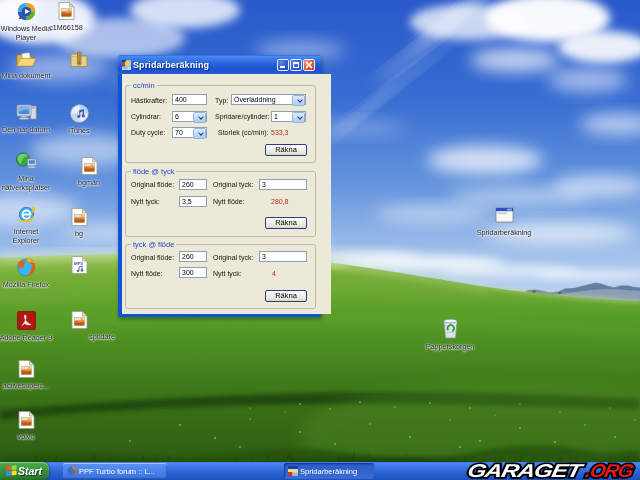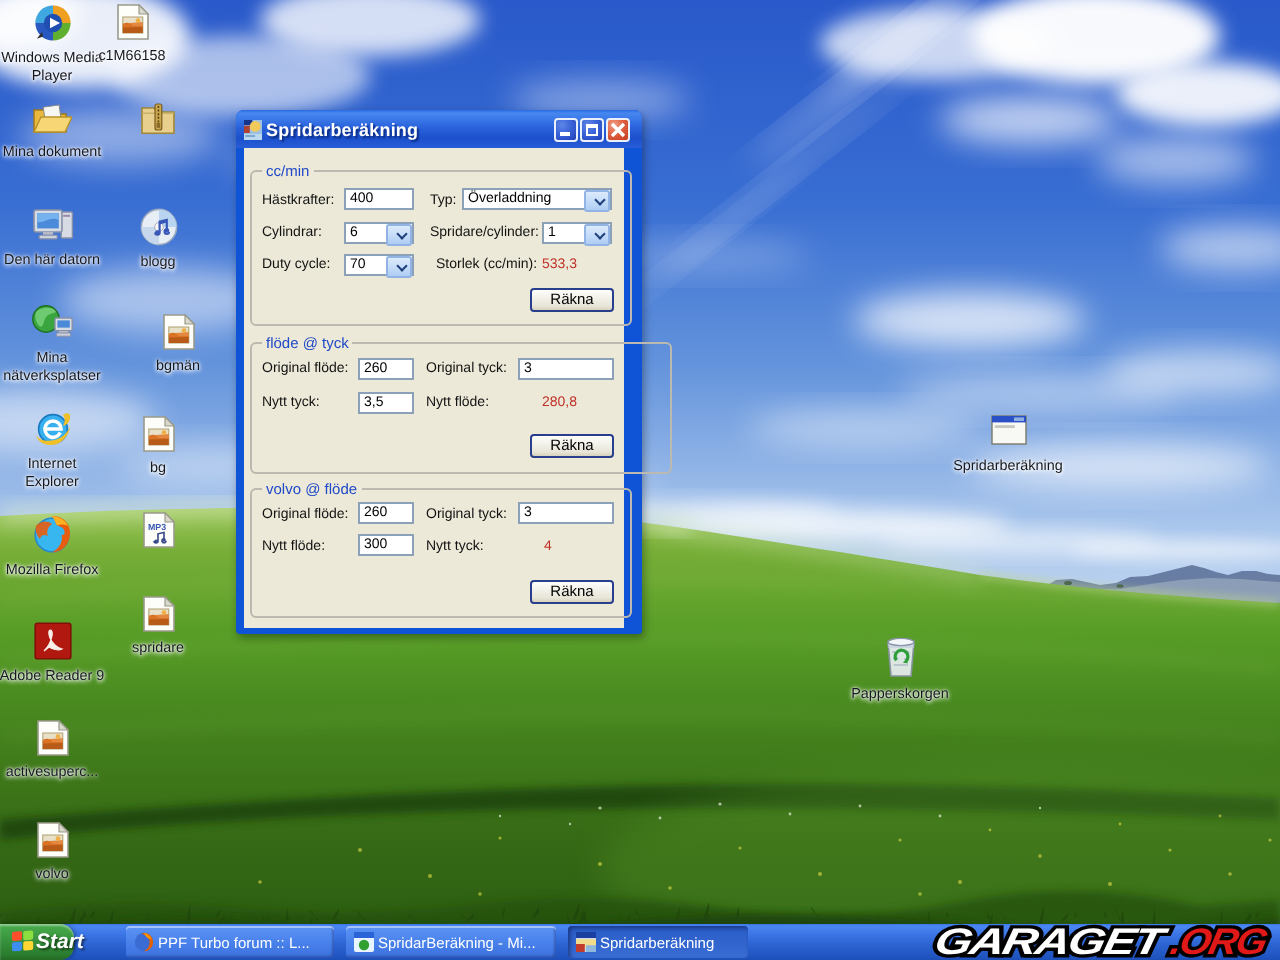--- a/index.html
+++ b/index.html
@@ -14,35 +14,35 @@
     background:linear-gradient(to bottom,#2a6ae4 0%,#4788f0 8%,#2a63dc 45%,#1c50cc 75%,#2a5ed8 100%);}
   #ticon{position:absolute;left:4px;top:5px;}
   #ttxt{position:absolute;left:15px;top:4.5px;color:#fff;font-weight:bold;font-size:9px;letter-spacing:0.1px;text-shadow:1px 1px 1px #0a2a80;}
   .tbtns{position:absolute;right:6px;top:4px;}
   .tb{display:inline-block;width:12px;height:12px;margin-left:1px;border-radius:2px;border:1px solid #eaf0fa;box-sizing:border-box;vertical-align:top;position:relative;}
   .tbmin,.tbmax{background:radial-gradient(circle at 30% 25%,#5f87e8 0%,#3a63d8 45%,#1e3fb8 100%);}
   .tbcls{background:radial-gradient(circle at 30% 25%,#f2a188 0%,#e06142 45%,#c23a18 100%);}
   .tbmin i{position:absolute;left:2px;bottom:2px;width:5px;height:2px;background:#fff;}
   .tbmax b{position:absolute;left:2px;top:2px;width:6px;height:6px;border:1px solid #fff;border-top-width:2px;box-sizing:border-box;}
   .tbcls svg{position:absolute;left:1px;top:1px;}
-  #client{position:absolute;left:4px;top:19px;width:190px;height:240px;background:#ece9d8;}
+  #client{position:absolute;left:4px;top:19px;width:209px;height:240px;background:#ece9d8;}
   .gb{position:absolute;border:1px solid #bcbab0;border-radius:3px;}
   .legend{position:absolute;left:5px;top:-4px;background:#ece9d8;padding:0 2px;color:#2049c8;font-size:7.5px;line-height:8px;}
   .lab{position:absolute;font-size:7px;color:#121212;white-space:nowrap;}
   .lab.red{color:#c03028;}
   .txt{position:absolute;height:11px;background:#fff;border:1px solid #8ca0b8;box-sizing:border-box;font-size:7px;line-height:9.5px;padding:0 0 0 2px;color:#000;}
   .dd{position:absolute;height:11px;background:#fff;border:1px solid #8ca0b8;box-sizing:border-box;font-size:7px;line-height:9.5px;padding-left:2px;color:#000;}
   .dd span{display:inline-block;}
   .dd:after{content:"";position:absolute;right:0;top:0;width:11px;height:9px;background:linear-gradient(to bottom,#dcebfc,#aecdf4);border:1px solid #92b4e4;border-radius:1.5px;}
   .dd:before{content:"";position:absolute;right:3.5px;top:2.5px;z-index:2;width:3px;height:3px;border-right:1.3px solid #1e3f7a;border-bottom:1.3px solid #1e3f7a;transform:rotate(45deg);}
   .btn{position:absolute;height:12px;background:linear-gradient(to bottom,#fdfdfb,#e8e5d8 80%,#d8d2bc);border:1px solid #2a3f8c;border-radius:2px;box-sizing:border-box;text-align:center;font-size:7.5px;line-height:10.5px;color:#000;}
   
   #bar{position:absolute;left:0;top:462px;width:640px;height:18px;
     background:linear-gradient(to bottom,#3a77e8 0%,#4b87f2 6%,#3b74e4 30%,#2a62d0 60%,#2257c4 85%,#1d4fb8 100%);}
-  #start{position:absolute;left:0;top:0;width:37px;height:18px;border-radius:0 7px 7px 0;
+  #start{position:absolute;left:0;top:0;width:49px;height:18px;border-radius:0 7px 7px 0;
     background:linear-gradient(to bottom,#49aa4e 0%,#42a246 20%,#358d3a 55%,#2a7c2e 85%,#236b24 100%);
     box-shadow:inset 0 1px 1px rgba(255,255,255,.4), 1px 0 2px rgba(0,0,0,.3);}
   #start span{position:absolute;left:18px;top:2.5px;color:#fff;font-weight:bold;font-style:italic;font-size:10.5px;text-shadow:1px 1px 1px rgba(0,0,0,.5);}
   .task{position:absolute;top:1px;height:16px;border-radius:2px;
     background:linear-gradient(to bottom,#5b94f4 0%,#4a82ec 50%,#3a70dc 100%);
     box-shadow:inset 0 1px 0 rgba(255,255,255,.45), inset -1px -1px 1px rgba(0,0,60,.25);}
   .task span{position:absolute;left:16px;top:4px;color:#fff;font-size:7.5px;white-space:nowrap;overflow:hidden;text-align:center;}
   .task.pressed{background:linear-gradient(to bottom,#2a5ec8 0%,#3265ce 60%,#3a6ed4 100%);box-shadow:inset 1px 1px 2px rgba(0,0,40,.45);}
 </style>
 </head>
@@ -346,21 +346,21 @@
         <circle cx="9.5" cy="9.5" r="8.8" fill="#e8eef6"></circle>
         <circle cx="9.5" cy="9.5" r="8.8" fill="none" stroke="#98a8c0" stroke-width="0.8"></circle>
         <path d="M9.5,0.7 A8.8,8.8 0 0,1 18.3,9.5 L9.5,9.5 Z" fill="#b8d4f0"></path>
         <path d="M9.5,18.3 A8.8,8.8 0 0,1 0.7,9.5 L9.5,9.5 Z" fill="#c8d8ec"></path>
         <circle cx="9.5" cy="9.5" r="2.2" fill="#f8f8f8" stroke="#aab" stroke-width="0.5"></circle>
         <path d="M7.6,12.2 a1.1,1.1 0 1,0 2.2,0 l0,-5.4 l3.6,-0.9 l0,4.9 a1.1,1.1 0 1,0 1.1,1.1" fill="none" stroke="#3858b8" stroke-width="1.1"></path>
         <circle cx="8.7" cy="12.3" r="1.2" fill="#3858b8"></circle>
         <circle cx="13.4" cy="11.2" r="1.2" fill="#3858b8"></circle>
         <path d="M9.8,6.8 L13.4,5.9 L13.4,7.3 L9.8,8.2 Z" fill="#3858b8"></path>
       </svg>
-      <div class="lbl" style="">blogg</div>
+      <div class="lbl" style="">iTunes</div>
     </div>
 <div class="dicon" style="left:53px;top:157px;width:72px;">
       <svg width="17" height="18" viewBox="0 0 17 18">
         <path d="M1,0.5 L11.5,0.5 L16,5 L16,17.5 L1,17.5 Z" fill="#fdfdfa" stroke="#9a9a8a" stroke-width="0.8"></path>
         <path d="M11.5,0.5 L11.5,5 L16,5 Z" fill="#d8d8cc" stroke="#9a9a8a" stroke-width="0.6"></path>
         <rect x="3.4" y="6.5" width="10" height="8" fill="#e8e0c8" stroke="#b0a070" stroke-width="0.5"></rect>
         <path d="M3.4,10.5 C5,8.5 7,9.5 8.4,11 L13.4,11 L13.4,14.5 L3.4,14.5 Z" fill="#b85a18"></path>
         <path d="M3.4,9.8 L13.4,9 L13.4,11.5 L3.4,11.8 Z" fill="#e07828" opacity="0.85"></path>
         <circle cx="11" cy="8.3" r="1.2" fill="#f0b048"></circle>
       </svg>
@@ -380,21 +380,21 @@
 <div class="dicon" style="left:43px;top:256px;width:72px;">
       <svg width="17" height="18" viewBox="0 0 17 18">
         <path d="M1,0.5 L11.5,0.5 L16,5 L16,17.5 L1,17.5 Z" fill="#fdfdfa" stroke="#9a9a8a" stroke-width="0.8"></path>
         <path d="M11.5,0.5 L11.5,5 L16,5 Z" fill="#d8d8cc" stroke="#9a9a8a" stroke-width="0.6"></path>
         <text x="3" y="9" font-family="Liberation Sans" font-size="4.4" font-weight="bold" fill="#3858b0">MP3</text>
         <path d="M6,14.5 a1,1 0 1,0 2,0 l0,-3.6 l3,-0.7 l0,3.2 a1,1 0 1,0 1,1" fill="none" stroke="#384888" stroke-width="0.8"></path>
         <circle cx="7" cy="14.6" r="0.9" fill="#384888"></circle>
         <circle cx="11" cy="14" r="0.9" fill="#384888"></circle>
       </svg>
     </div>
-<div class="dicon" style="left:43px;top:298px;width:72px;">
+<div class="dicon" style="left:43px;top:311px;width:72px;text-align:right;">
       <svg width="17" height="18" viewBox="0 0 17 18">
         <path d="M1,0.5 L11.5,0.5 L16,5 L16,17.5 L1,17.5 Z" fill="#fdfdfa" stroke="#9a9a8a" stroke-width="0.8"></path>
         <path d="M11.5,0.5 L11.5,5 L16,5 Z" fill="#d8d8cc" stroke="#9a9a8a" stroke-width="0.6"></path>
         <rect x="3.4" y="6.5" width="10" height="8" fill="#e8e0c8" stroke="#b0a070" stroke-width="0.5"></rect>
         <path d="M3.4,10.5 C5,8.5 7,9.5 8.4,11 L13.4,11 L13.4,14.5 L3.4,14.5 Z" fill="#b85a18"></path>
         <path d="M3.4,9.8 L13.4,9 L13.4,11.5 L3.4,11.8 Z" fill="#e07828" opacity="0.85"></path>
         <circle cx="11" cy="8.3" r="1.2" fill="#f0b048"></circle>
       </svg>
       <div class="lbl" style="">spridare</div>
     </div>
@@ -449,34 +449,34 @@
       <div class="lab" style="left:5px;top:27px;">Cylindrar:</div>
       <div class="dd" style="left:46px;top:25px;width:35px;"><span>6</span></div>
       <div class="lab" style="left:89px;top:27px;">Spridare/cylinder:</div>
       <div class="dd" style="left:145px;top:25px;width:35px;"><span>1</span></div>
       <div class="lab" style="left:5px;top:43px;">Duty cycle:</div>
       <div class="dd" style="left:46px;top:41px;width:35px;"><span>70</span></div>
       <div class="lab" style="left:92px;top:43px;">Storlek (cc/min):</div>
       <div class="lab red" style="left:145px;top:43px;">533,3</div>
       <div class="btn" style="left:139px;top:58px;width:42px;">Räkna</div>
     </div>
-    <div class="gb" style="left:3px;top:97px;width:189px;height:64px;padding-left:20px;">
+    <div class="gb" style="left:3px;top:97px;width:189px;height:64px;">
         <span class="legend">flöde @ tyck</span>
       <div class="lab" style="left:5px;top:9px;">Original flöde:</div>
       <div class="txt" style="left:53px;top:7px;width:28px;">260</div>
       <div class="lab" style="left:87px;top:9px;">Original tyck:</div>
       <div class="txt" style="left:133px;top:7px;width:48px;">3</div>
       <div class="lab" style="left:5px;top:26px;">Nytt tyck:</div>
       <div class="txt" style="left:53px;top:24px;width:28px;">3,5</div>
       <div class="lab" style="left:87px;top:26px;">Nytt flöde:</div>
       <div class="lab red" style="left:145px;top:26px;">280,8</div>
       <div class="btn" style="left:139px;top:45px;width:42px;">Räkna</div>
     </div>
     <div class="gb" style="left:3px;top:170px;width:189px;height:63px;">
-        <span class="legend">volvo @ flöde</span>
+        <span class="legend">tyck @ flöde</span>
       <div class="lab" style="left:5px;top:9px;">Original flöde:</div>
       <div class="txt" style="left:53px;top:6px;width:28px;">260</div>
       <div class="lab" style="left:87px;top:9px;">Original tyck:</div>
       <div class="txt" style="left:133px;top:6px;width:48px;">3</div>
       <div class="lab" style="left:5px;top:25px;">Nytt flöde:</div>
       <div class="txt" style="left:53px;top:22px;width:28px;">300</div>
       <div class="lab" style="left:87px;top:25px;">Nytt tyck:</div>
       <div class="lab red" style="left:146px;top:25px;">4</div>
       <div class="btn" style="left:139px;top:45px;width:42px;">Räkna</div>
     </div>
@@ -496,28 +496,20 @@
     <span>Start</span>
   </div>
   <div class="task" style="left:63px;width:104px;">
     <svg width="10" height="10" viewBox="0 0 24 24" style="position:absolute;left:4px;top:3px;">
         <circle cx="12" cy="12" r="11" fill="#3b6cd4"></circle>
         <path d="M12,1 A11,11 0 0,1 23,12 A11,11 0 0,1 12,23 C18,20 20,14 18,9 C16,5 14,3 9,2.5 Z" fill="#e66000"></path>
         <path d="M12,1 C16,2 20,5 21,9 L16,7 C14,5.5 13,4 12,1 Z" fill="#ff9500"></path>
       </svg>
     <span>PPF Turbo forum :: L...</span>
   </div>
-  <div class="task" style="left:173px;width:105px;">
-    <svg width="10" height="10" viewBox="0 0 10 10" style="position:absolute;left:4px;top:3px;">
-        <rect x="0" y="0" width="10" height="10" rx="1" fill="#e8f4ff"></rect>
-        <rect x="0" y="0" width="10" height="3" fill="#2864d8"></rect>
-        <circle cx="5" cy="6.5" r="2.6" fill="#30a030"></circle>
-      </svg>
-    <span>SpridarBeräkning - Mi...</span>
-  </div>
   <div class="task pressed" style="left:284px;width:90px;">
     <svg width="10" height="10" viewBox="0 0 10 10" style="position:absolute;left:4px;top:3px;">
         <rect x="0" y="0" width="10" height="10" fill="#cdd8ea"></rect>
         <rect x="0" y="0" width="10" height="3" fill="#1a3fa0"></rect>
         <rect x="0" y="3.6" width="10" height="4" fill="#f0dc8a"></rect>
         <rect x="0" y="6" width="4.4" height="4" fill="#c23c2c"></rect>
         <rect x="5" y="6.6" width="5" height="3.4" fill="#8fb8dc"></rect>
       </svg>
     <span>Spridarberäkning</span>
   </div>

